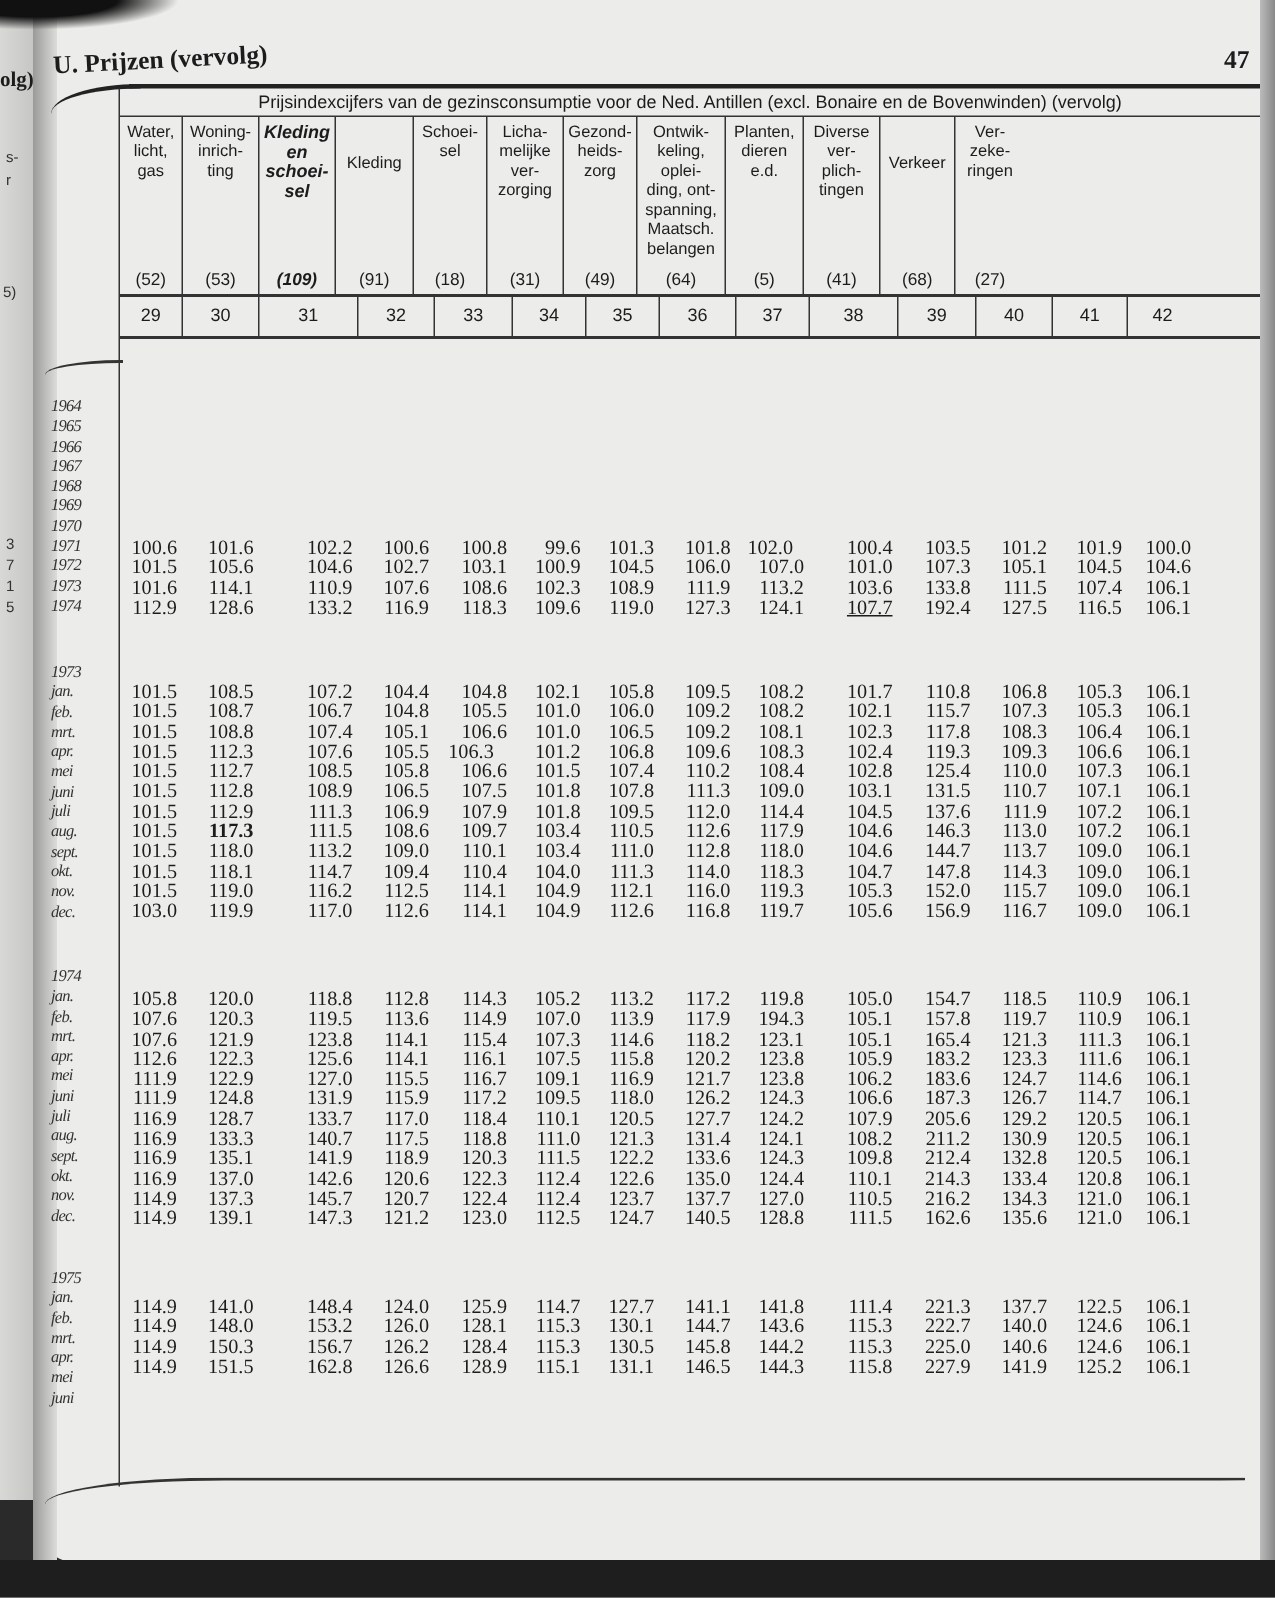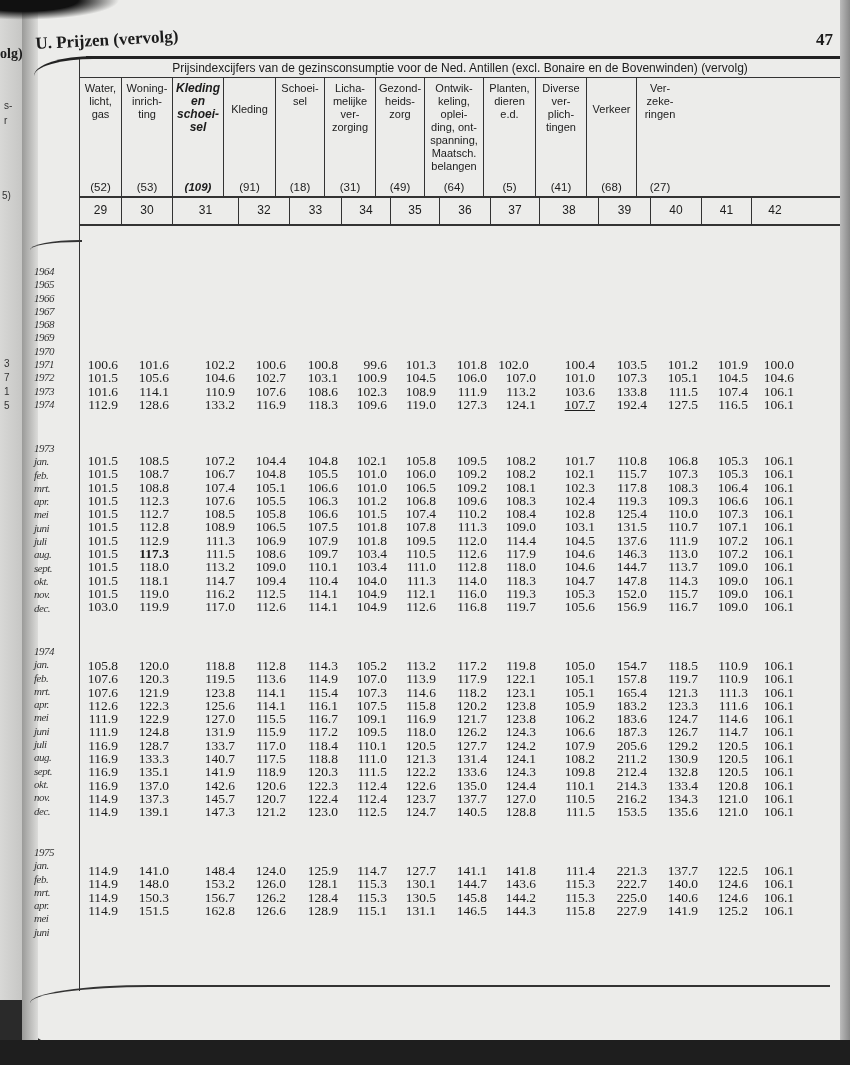--- a/index.html
+++ b/index.html
@@ -364,21 +364,21 @@
       <div class="dcell" style="width: 52px;">117.8</div>
       <div class="dcell" style="width: 51px;">108.3</div>
       <div class="dcell" style="width: 50px;">106.4</div>
       <div class="dcell" style="width: 46px;">106.1</div>
     </div>
     <div class="drow">
       <div class="dcell" style="width: 42px;">101.5</div>
       <div class="dcell" style="width: 51px;">112.3</div>
       <div class="dcell" style="width: 66px;">107.6</div>
       <div class="dcell" style="width: 51px;">105.5</div>
-      <div class="dcell" style="width: 52px;">106.3</div>
+      <div class="dcell" style="width: 52px; text-align: center;">106.3</div>
       <div class="dcell" style="width: 49px;">101.2</div>
       <div class="dcell" style="width: 49px;">106.8</div>
       <div class="dcell" style="width: 51px;">109.6</div>
       <div class="dcell" style="width: 49px;">108.3</div>
       <div class="dcell" style="width: 59px;">102.4</div>
       <div class="dcell" style="width: 52px;">119.3</div>
       <div class="dcell" style="width: 51px;">109.3</div>
       <div class="dcell" style="width: 50px;">106.6</div>
       <div class="dcell" style="width: 46px;">106.1</div>
     </div>
@@ -546,21 +546,21 @@
     </div>
     <div class="drow">
       <div class="dcell" style="width: 42px;">107.6</div>
       <div class="dcell" style="width: 51px;">120.3</div>
       <div class="dcell" style="width: 66px;">119.5</div>
       <div class="dcell" style="width: 51px;">113.6</div>
       <div class="dcell" style="width: 52px;">114.9</div>
       <div class="dcell" style="width: 49px;">107.0</div>
       <div class="dcell" style="width: 49px;">113.9</div>
       <div class="dcell" style="width: 51px;">117.9</div>
-      <div class="dcell" style="width: 49px;">122.1</div>
+      <div class="dcell" style="width: 49px;">194.3</div>
       <div class="dcell" style="width: 59px;">105.1</div>
       <div class="dcell" style="width: 52px;">157.8</div>
       <div class="dcell" style="width: 51px;">119.7</div>
       <div class="dcell" style="width: 50px;">110.9</div>
       <div class="dcell" style="width: 46px;">106.1</div>
     </div>
     <div class="drow">
       <div class="dcell" style="width: 42px;">107.6</div>
       <div class="dcell" style="width: 51px;">121.9</div>
       <div class="dcell" style="width: 66px;">123.8</div>
@@ -708,21 +708,21 @@
       <div class="dcell" style="width: 42px;">114.9</div>
       <div class="dcell" style="width: 51px;">139.1</div>
       <div class="dcell" style="width: 66px;">147.3</div>
       <div class="dcell" style="width: 51px;">121.2</div>
       <div class="dcell" style="width: 52px;">123.0</div>
       <div class="dcell" style="width: 49px;">112.5</div>
       <div class="dcell" style="width: 49px;">124.7</div>
       <div class="dcell" style="width: 51px;">140.5</div>
       <div class="dcell" style="width: 49px;">128.8</div>
       <div class="dcell" style="width: 59px;">111.5</div>
-      <div class="dcell" style="width: 52px;">153.5</div>
+      <div class="dcell" style="width: 52px;">162.6</div>
       <div class="dcell" style="width: 51px;">135.6</div>
       <div class="dcell" style="width: 50px;">121.0</div>
       <div class="dcell" style="width: 46px;">106.1</div>
     </div>
   </div>
 
 <div class="year-col" id="years-1975" style="top:846px">
     <span>1975</span>
     <span>jan.</span>
     <span>feb.</span>

